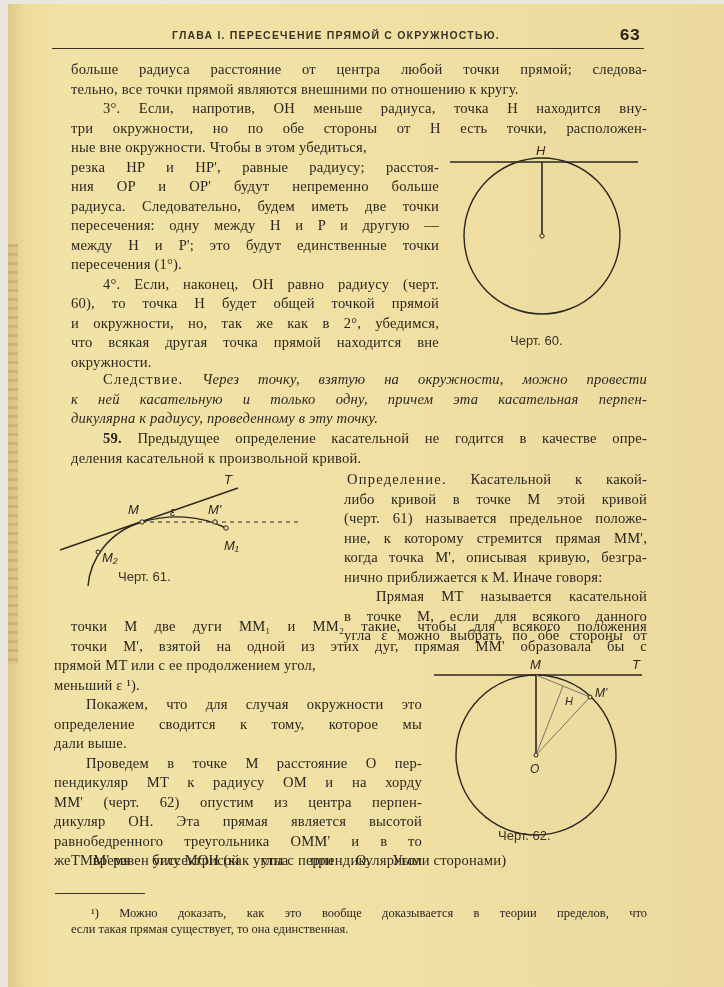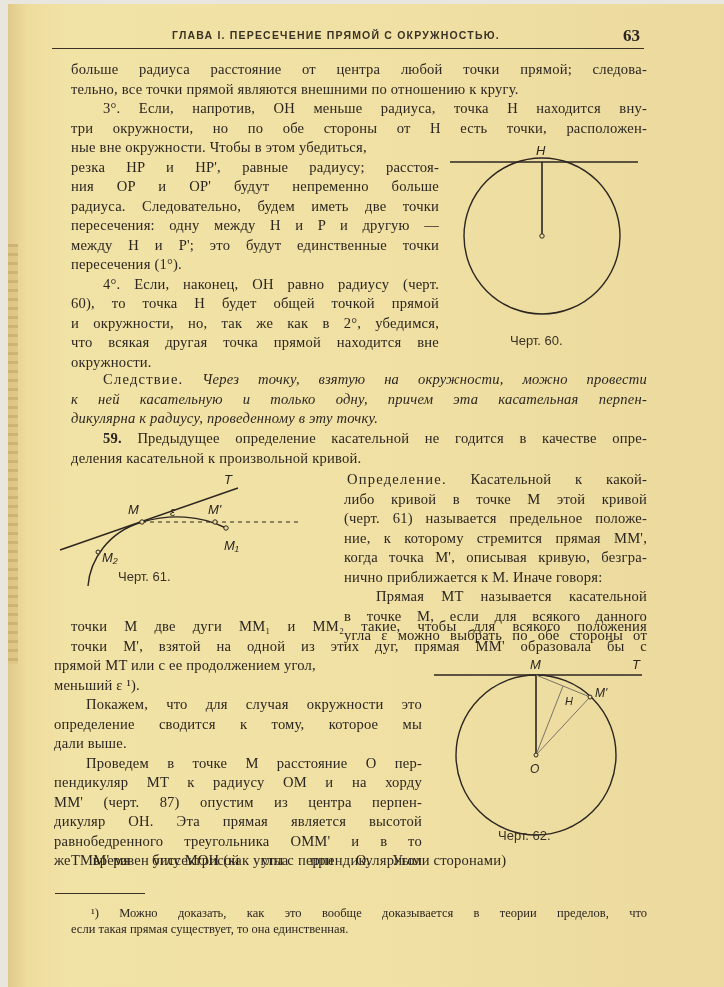--- a/index.html
+++ b/index.html
@@ -21,21 +21,21 @@
   .hdr {
     position: absolute; left: 52px; top: 26px; width: 592px; height: 22px;
     border-bottom: 1.5px solid #3a3226;
   }
   .hdr .title {
     position: absolute; left: 120px; top: 3px; font-size: 10.5px; letter-spacing: 1.2px;
     font-family: "Liberation Sans", "DejaVu Sans", sans-serif; font-weight: bold; color: #3a3226;
   }
   .hdr .pnum {
     position: absolute; right: 4px; top: 0px; font-size: 17px; font-weight: bold;
-    font-family: Liberation Serif, serif;
+    font-family: Liberation Mono, monospace;
   }
   .txt { position: absolute; font-size: 14.6px; line-height: 19.5px; letter-spacing: .2px; }
   .j { text-align: justify; text-align-last: justify; margin-left: 16px; }
   .last { text-align-last: left; }
   i, .it { font-style: italic; }
   .caption { position: absolute; font-size: 13px; font-family: "Liberation Sans", "DejaVu Sans", sans-serif; color: #3a3226; }
   .fn-rule { position: absolute; left: 55px; top: 893px; width: 90px; border-top: 1.3px solid #3a3226; }
   .fn { position: absolute; left: 55px; top: 905px; width: 592px; font-size: 12.5px; line-height: 16px; }
   svg { position: absolute; overflow: visible; }
   svg text { font-family: "Liberation Sans", "DejaVu Sans", sans-serif; font-style: italic; fill: #2b2620; }
@@ -133,21 +133,21 @@
 </div>
 
 <div class="txt" style="left:38px;top:656px;width:384px;">
   <div class="j last">прямой MT или с ее продолжением угол,</div>
   <div class="j last">меньший ε ¹).</div>
   <div class="j" style="padding-left:32px">Покажем, что для случая окружности это</div>
   <div class="j">определение сводится к тому, которое мы</div>
   <div class="j last">дали выше.</div>
   <div class="j" style="padding-left:32px">Проведем в точке M расстояние O пер-</div>
   <div class="j">пендикуляр MT к радиусу OM и на хорду</div>
-  <div class="j">MM' (черт. 87) опустим из центра перпен-</div>
+  <div class="j">MM' (черт. 62) опустим из центра перпен-</div>
   <div class="j">дикуляр OH. Эта прямая является высотой</div>
   <div class="j">равнобедренного треугольника OMM' и в то</div>
   <div class="j">же время биссектрисой угла при O. Угол</div>
 </div>
 
 <div class="txt" style="left:55px;top:851px;width:592px;">
   <div class="j last">TMM' равен углу MOH (как углы с перпендикулярными сторонами)</div>
 </div>
 
 <svg style="left:432px;top:660px;" width="220" height="180">

